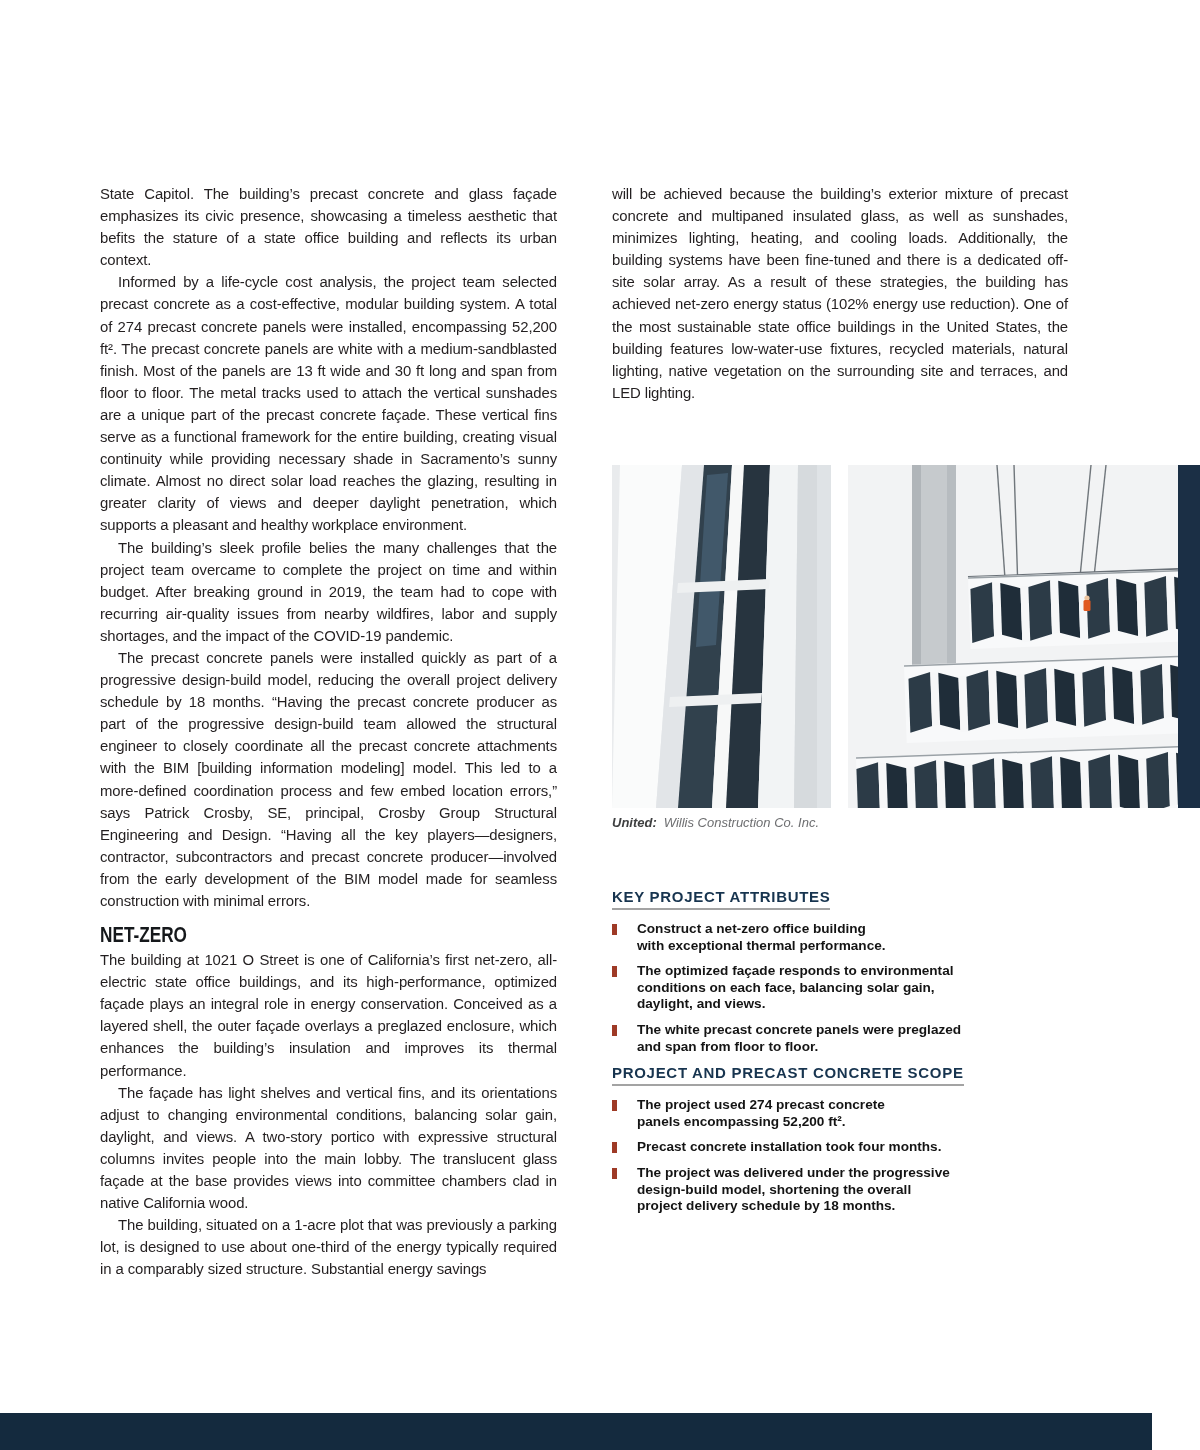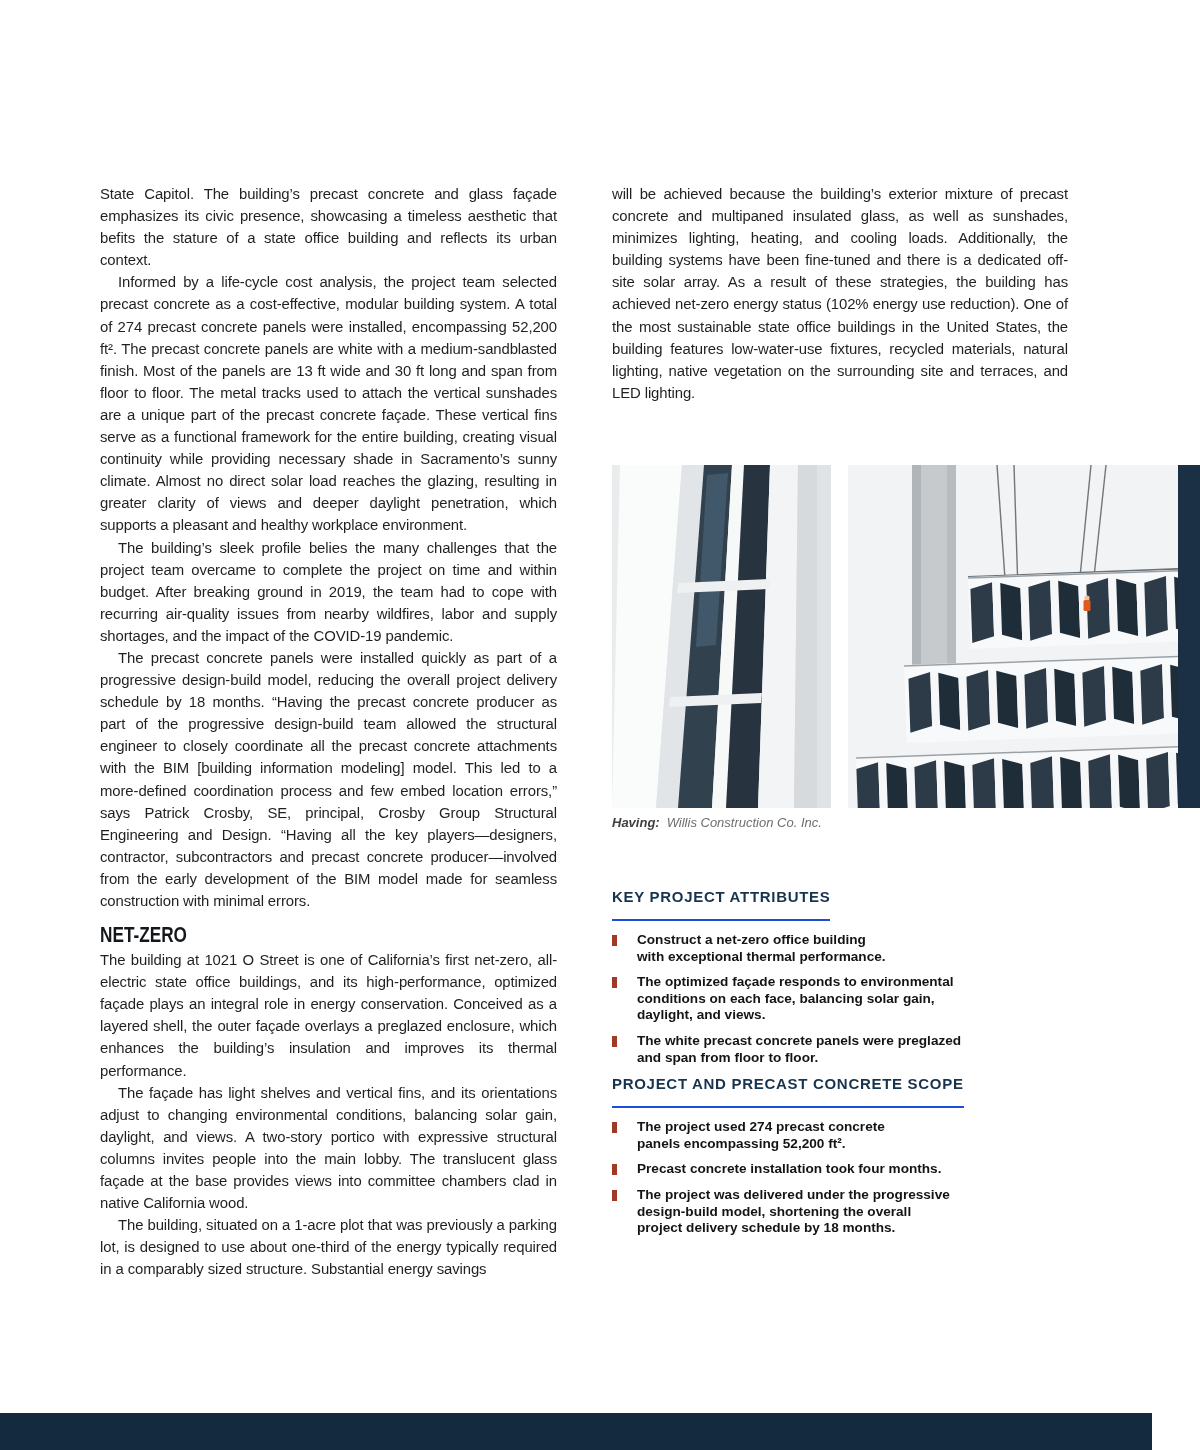--- a/index.html
+++ b/index.html
@@ -26,21 +26,21 @@
   .photo-left  { position:absolute; left:0;  top:0; display:block; }
   .photo-right { position:absolute; left:236px; top:0; display:block; }
   .navy-strip  { position:absolute; left:566px; top:0; width:22px; height:343px; background:#1b2f45; }
 
   .caption { position:absolute; left:612px; top:815px; font-size:13px; font-style:italic; color:#6d6e70; }
   .caption .lab { font-weight:bold; color:#3f4041; margin-right:7px; font-style:italic; }
 
   .attrs { position:absolute; left:612px; top:888px; width:456px; }
   h3.sec {
     display:inline-block; font-size:15px; font-weight:bold; color:#17344f;
-    letter-spacing:0.7px; border-bottom:2px solid #1d4ed8; padding-bottom:14px;
+    letter-spacing:0.7px; border-bottom:2px solid #a3a3a3; padding-bottom:3px;
     margin-bottom:11px;
   }
   h3.sec2 { margin-top:0; }
   ul.bullets { list-style:none; margin-bottom:5px; width:360px; }
   .bullets li { display:flex; gap:20px; margin-bottom:9px; }
   .bullets .mark { flex:0 0 auto; width:5px; height:11px; margin-top:3px; background:#9e3a26; }
   .bullets .txt {
     font-size:13.6px; font-weight:bold; line-height:16.6px; color:#141414;
     white-space:pre-line;
   }
@@ -139,21 +139,21 @@
         <use href="#win" x="290" y="6"></use>
       </g>
       <circle cx="239" cy="133" r="2.6" fill="#edc49e"></circle>
       <rect x="235.5" y="135" width="7" height="11" rx="1.5" fill="#e05a22"></rect>
     </svg>
 
     <div class="navy-strip"></div>
   </div>
 
   <p class="caption">
-    <span class="lab">Having:</span><span>Willis Construction Co. Inc.</span>
+    <span class="lab">United:</span><span>Willis Construction Co. Inc.</span>
   </p>
 
   <div class="attrs">
     <h3 class="sec">KEY PROJECT ATTRIBUTES</h3>
     <ul class="bullets">
       <li>
           <span class="mark"></span>
           <span class="txt">Construct a net-zero office building
 with exceptional thermal performance.</span>
         </li>

